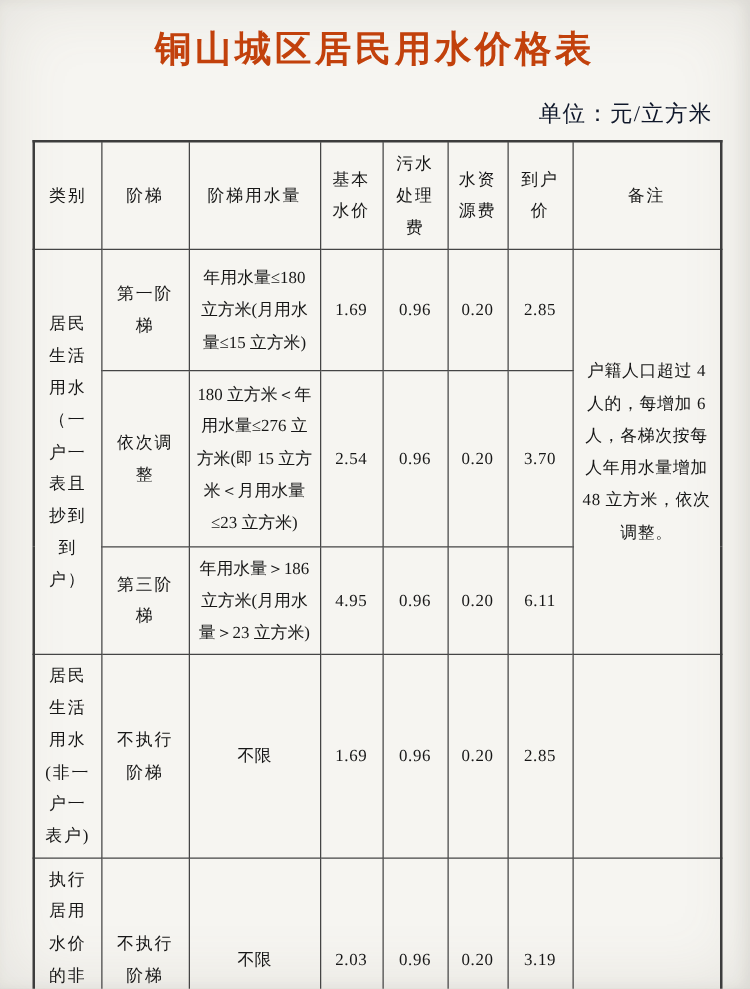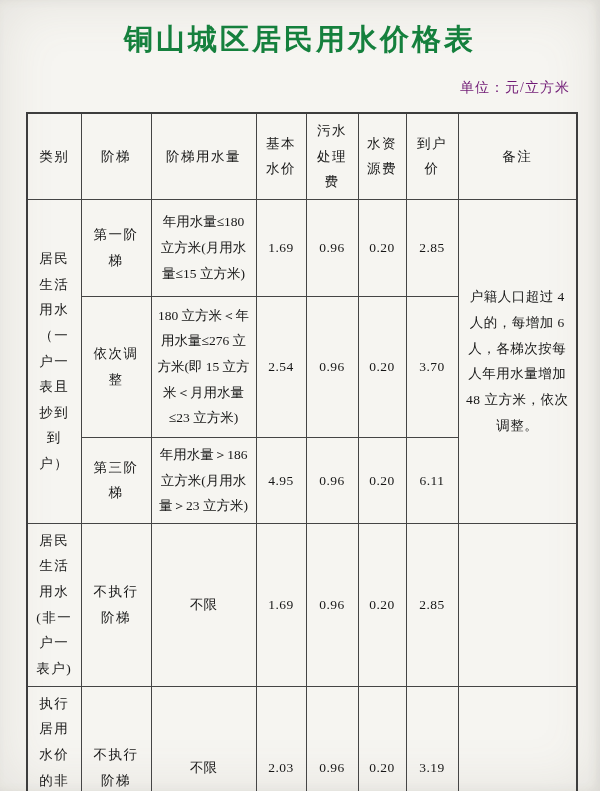--- a/index.html
+++ b/index.html
@@ -16,28 +16,28 @@
     overflow:hidden;
     color:#1c1c1c;
   }
   .title{
     position:absolute;
     top:20px;left:0;right:0;
     text-align:center;
     font-size:29px;
     font-weight:bold;
     letter-spacing:3px;
-    color:#15803d;
+    color:#c2410c;
   }
   .unit-note{
     position:absolute;
     top:79px;right:30px;
-    font-size:14px;
+    font-size:18px;
     letter-spacing:1px;
-    color:#701a75;
+    color:#0f172a;
     text-align:right;
   }
   table.price-table{
     position:absolute;
     top:112px;left:26px;
     width:550px;
     border-collapse:collapse;
     table-layout:fixed;
     font-size:13.5px;
     color:#171717;

